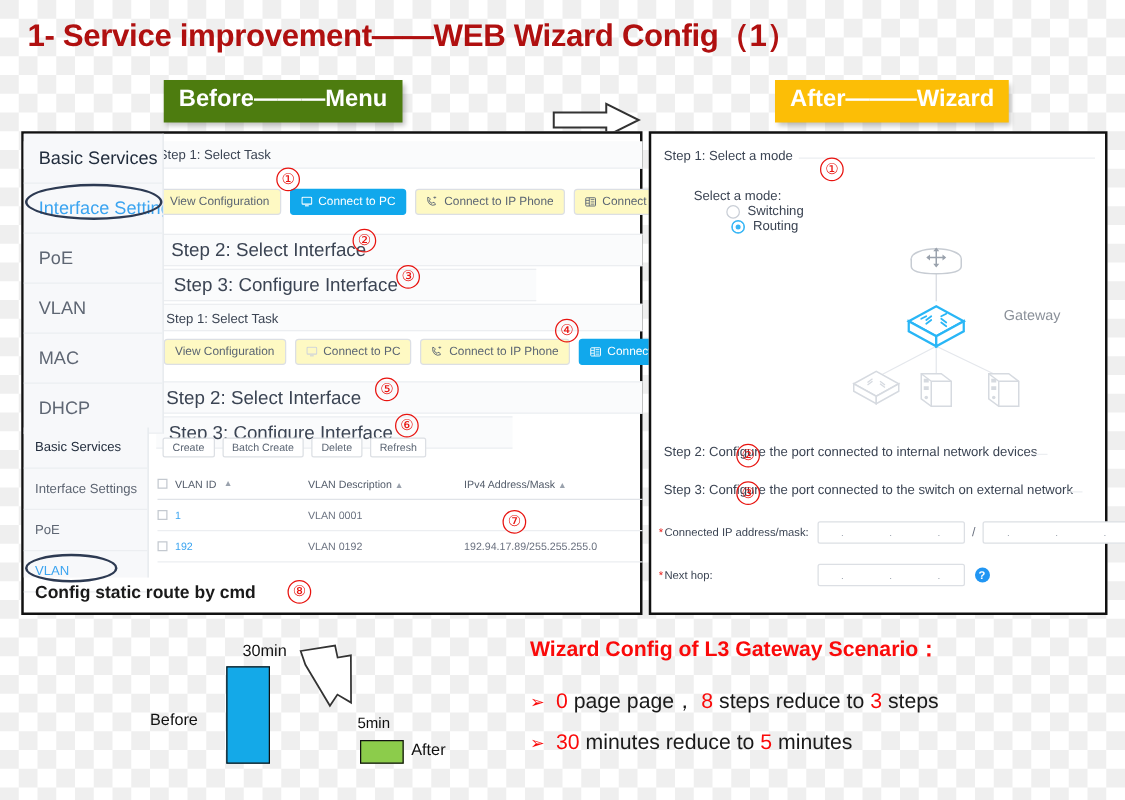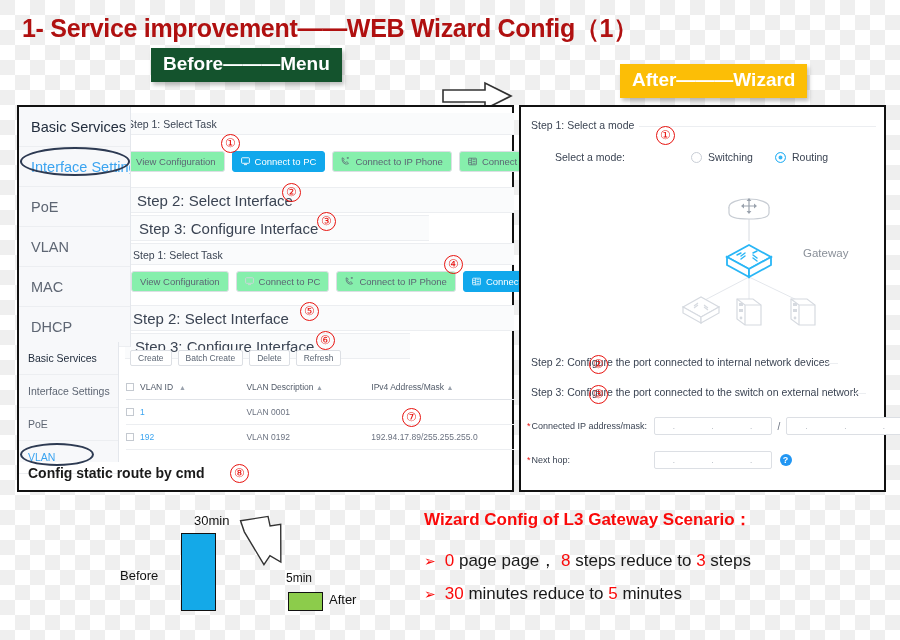--- a/index.html
+++ b/index.html
@@ -32,21 +32,21 @@
   
   .badge {
     position: absolute;
     color: #ffffff;
     font-weight: bold;
     font-size: 19px;
     padding: 5px 12px 7px 12px;
     white-space: nowrap;
     box-shadow: 2px 3px 4px rgba(0,0,0,0.25);
   }
-  #badge-before { left: 131px; top: 48px; background: #14532d; margin-left: 20px; }
+  #badge-before { left: 131px; top: 64px; background: #4d7c0f; }
   #badge-after  { left: 620px; top: 64px; background: #fcbe06; }
 
   
   #transition-arrow {
     position: absolute;
     left: 441px;
     top: 81px;
     width: 72px;
     height: 30px;
   }
@@ -118,21 +118,21 @@
     display: flex;
     gap: 7px;
     align-items: center;
   }
   .tbtn {
     display: flex;
     align-items: center;
     gap: 5px;
     border: 1px solid #dcdfe4;
     border-radius: 3px;
-    background: #86efac;
+    background: #fef9c3;
     color: #5b6573;
     font-size: 9.5px;
     height: 21px;
     padding: 0 8px;
     white-space: nowrap;
   }
   .tbtn.primary {
     background: #11a8ec;
     border-color: #11a8ec;
     color: #ffffff;
@@ -212,21 +212,21 @@
   #after-step1 {
     position: absolute; left: 10px; top: 12px; width: 345px;
     font-size: 10.5px; color: #3b4453;
   }
   #after-step1:after {
     content: ""; position: absolute; left: 108px; top: 7px; right: 0;
     border-top: 1px solid #eceef1;
   }
   #mode-row {
     position: absolute; left: 34px; top: 44px;
-    display: flex; align-items: center; font-size: 10.5px; color: #3b4453;
+    display: flex; align-items: center; font-size: 10.5px; color: #3b4453; flex-direction: column;
   }
   #mode-row .lbl { width: 136px; }
   .radio {
     display: inline-flex; align-items: center; gap: 6px; margin-right: 22px;
     font-size: 10.5px; color: #3b4453;
   }
   .radio .dot {
     width: 11px; height: 11px; border-radius: 50%;
     border: 1px solid #c9ced6; background: #fff; display: inline-block;
   }

